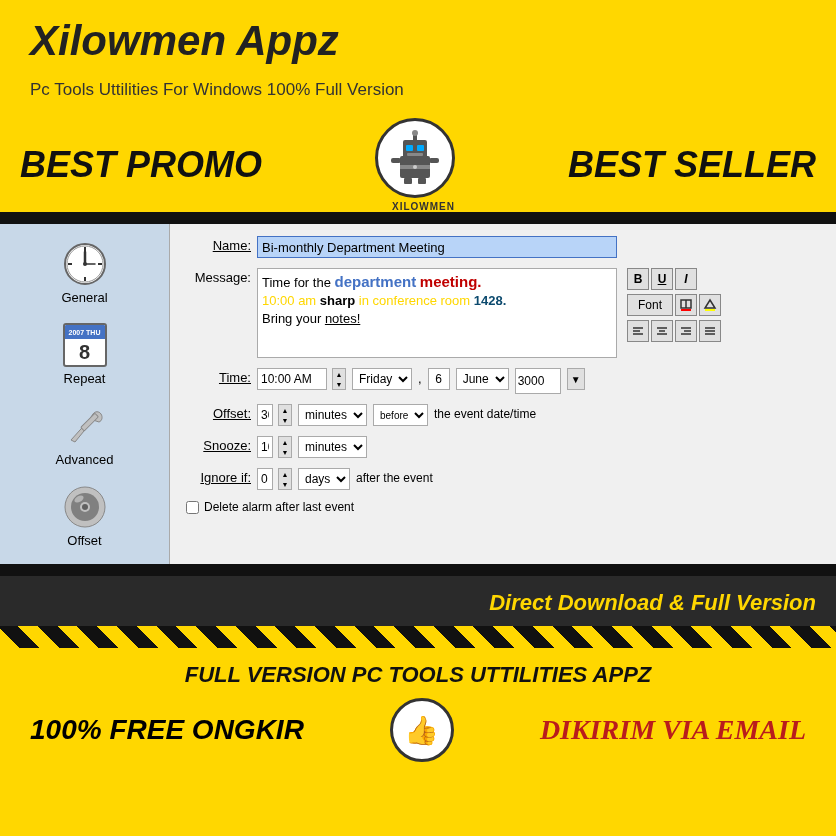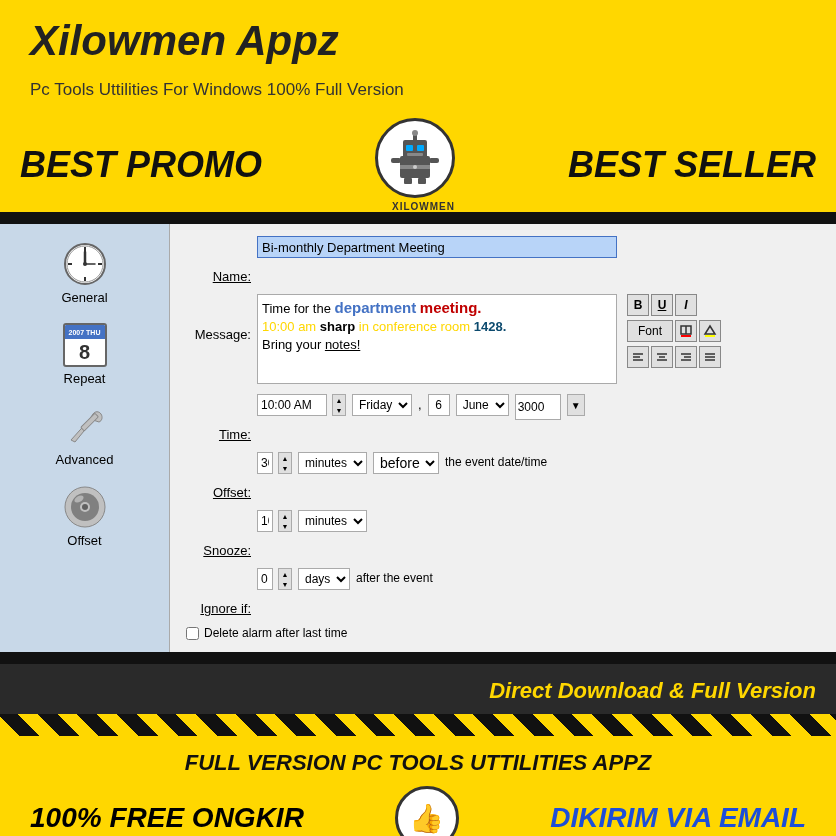--- a/index.html
+++ b/index.html
@@ -183,21 +183,20 @@
       margin-bottom: 10px;
       gap: 6px;
     }
     .form-label {
       font-size: 13px;
       color: #000;
       width: 65px;
       text-align: right;
       padding-top: 2px;
       flex-shrink: 0;
-      margin-top: 31px;
     }
     .underline { text-decoration: underline; }
 
     
     .name-input {
       flex: 1;
       height: 22px;
       background: #b8d4f8;
       border: 1px solid #4472C4;
       font-size: 13px;
@@ -364,21 +363,21 @@
       border: 1px solid #aaa;
       background: white;
       font-size: 12px;
       padding: 0 2px;
       cursor: pointer;
     }
     .before-select {
       height: 22px;
       border: 1px solid #aaa;
       background: white;
-      font-size: 14px;
+      font-size: 10px;
       padding: 0 2px;
       cursor: pointer;
     }
     .event-label {
       font-size: 12px;
       color: #000;
       padding-top: 3px;
     }
 
     
@@ -444,22 +443,23 @@
     }
     .ongkir-text {
       font-size: 28px;
       font-weight: 900;
       color: #000000;
       font-style: italic;
     }
     .email-text {
       font-size: 28px;
       font-weight: 900;
-      color: #1d4ed8;
+      color: #b91c1c;
       font-style: italic;
+      font-family: Liberation Serif, serif;
     }
     .thumb-circle {
       width: 64px;
       height: 64px;
       border-radius: 50%;
       border: 3px solid #333;
       background: #fff;
       display: flex;
       align-items: center;
       justify-content: center;
@@ -723,21 +723,21 @@
         <button class="spin-down">▼</button>
       </div>
       <select class="minutes-select">
         <option>days</option>
       </select>
       <span class="event-label">after the event</span>
     </div>
 
     <div class="checkbox-row">
       <input type="checkbox" style="">
-      <span class="cb-label">Delete alarm after last time</span>
+      <span class="cb-label">Delete alarm after last event</span>
     </div>
 
   </div>
 </div>
 
 <div class="black-stripe"></div>
 
 <div class="bottom-section">
   <div class="download-text">Direct Download &amp; Full Version</div>
 </div>

